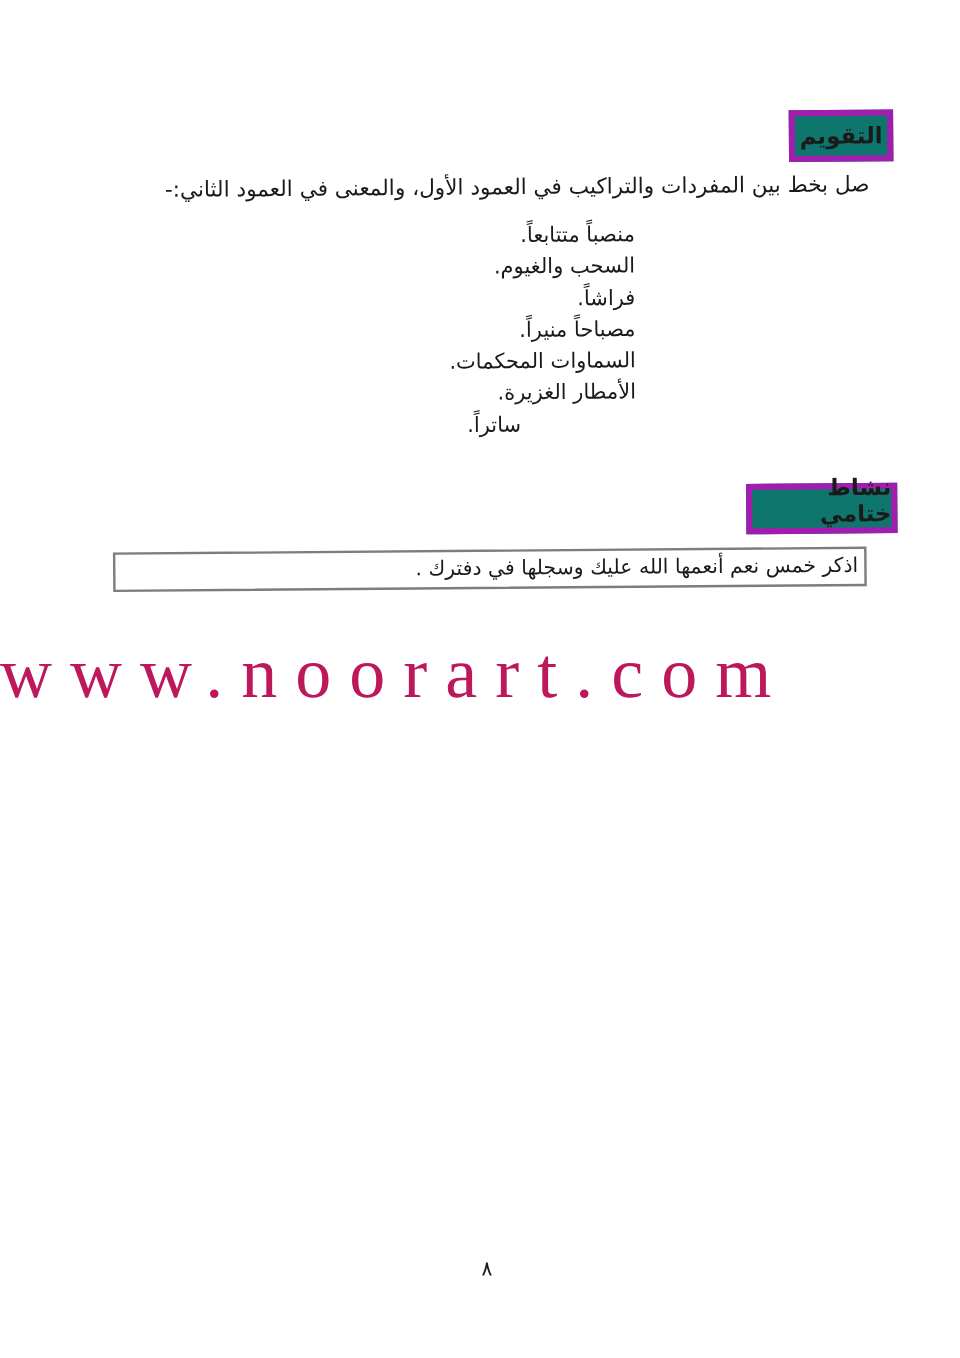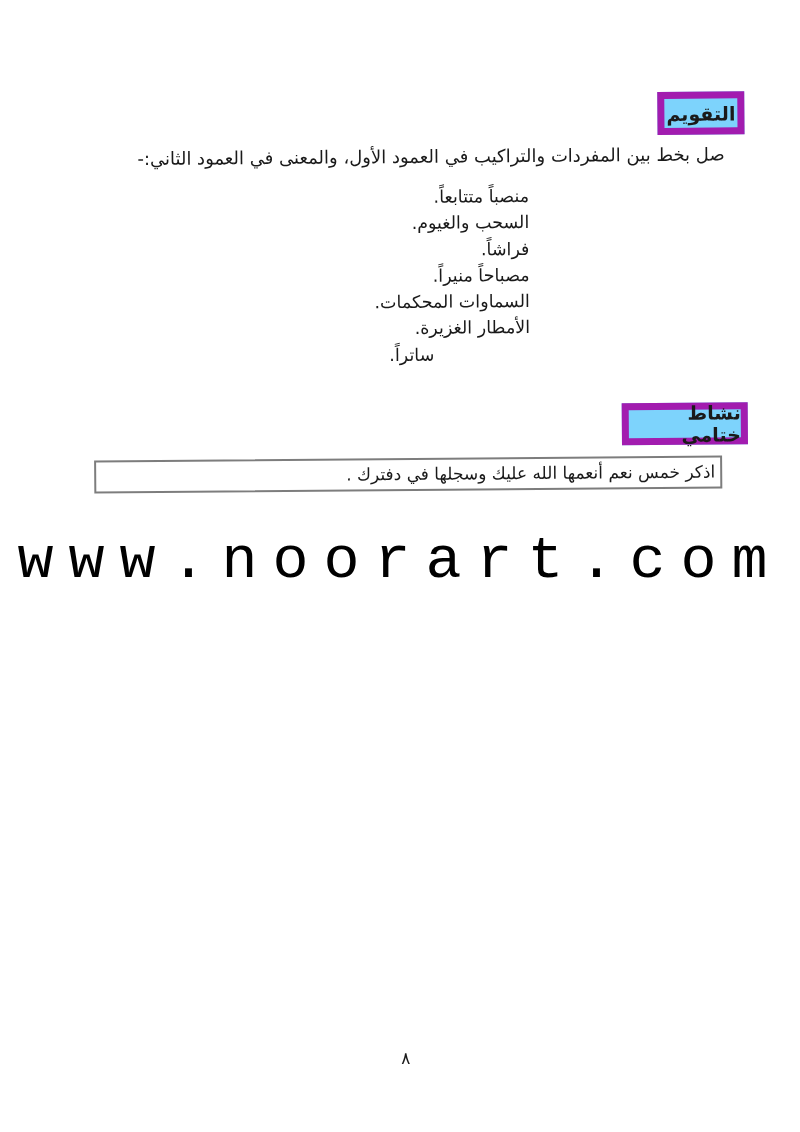--- a/index.html
+++ b/index.html
@@ -12,29 +12,29 @@
     overflow:hidden;
   }
   
   .content {
     position:absolute; inset:0;
     transform:rotate(-0.45deg);
     transform-origin:400px 320px;
   }
   .header-box {
     position:absolute;
-    border:7px solid #a21caf;
-    background:#7dd3fc;
+    border:5px solid #a21caf;
+    background:#0f766e;
     font-weight:bold;
     font-size:19px;
     direction:rtl;
     display:flex; align-items:center; justify-content:center;
   }
   .eval-box     { left:659px; top:94px;  width:87px;  height:43px; }
-  .activity-box { left:621px; top:405px; width:126px; height:42px; }
+  .activity-box { left:621px; top:405px; width:126px; height:42px;align-items:flex-end; }
 
   .instruction {
     position:absolute; top:146px; right:74px;
     direction:rtl; text-align:right;
     font-size:18px; white-space:nowrap;
   }
 
   .words-col {
     position:absolute; top:183px; right:100px;
     direction:rtl; text-align:right;
@@ -55,25 +55,24 @@
     border:2px solid #7d7d7d;
     direction:rtl; text-align:right;
     font-size:17px; line-height:28px;
     padding:0 5px;
     white-space:nowrap;
     background:#ffffff;
   }
 
   .watermark {
     position:absolute; top:527px; left:0; width:800px;
-    text-align:center;
-    font-family:Liberation Mono, monospace;
+    font-family:Liberation Serif, serif;
     font-size:60px;
     letter-spacing:15px;
-    color:#000000;
+    color:#be185d;
     white-space:nowrap;
     pointer-events:none;
   }
 
   .page-number {
     position:absolute; top:1048px; left:0; width:800px;
     text-align:center;
     font-size:17px;
   }
 </style>

